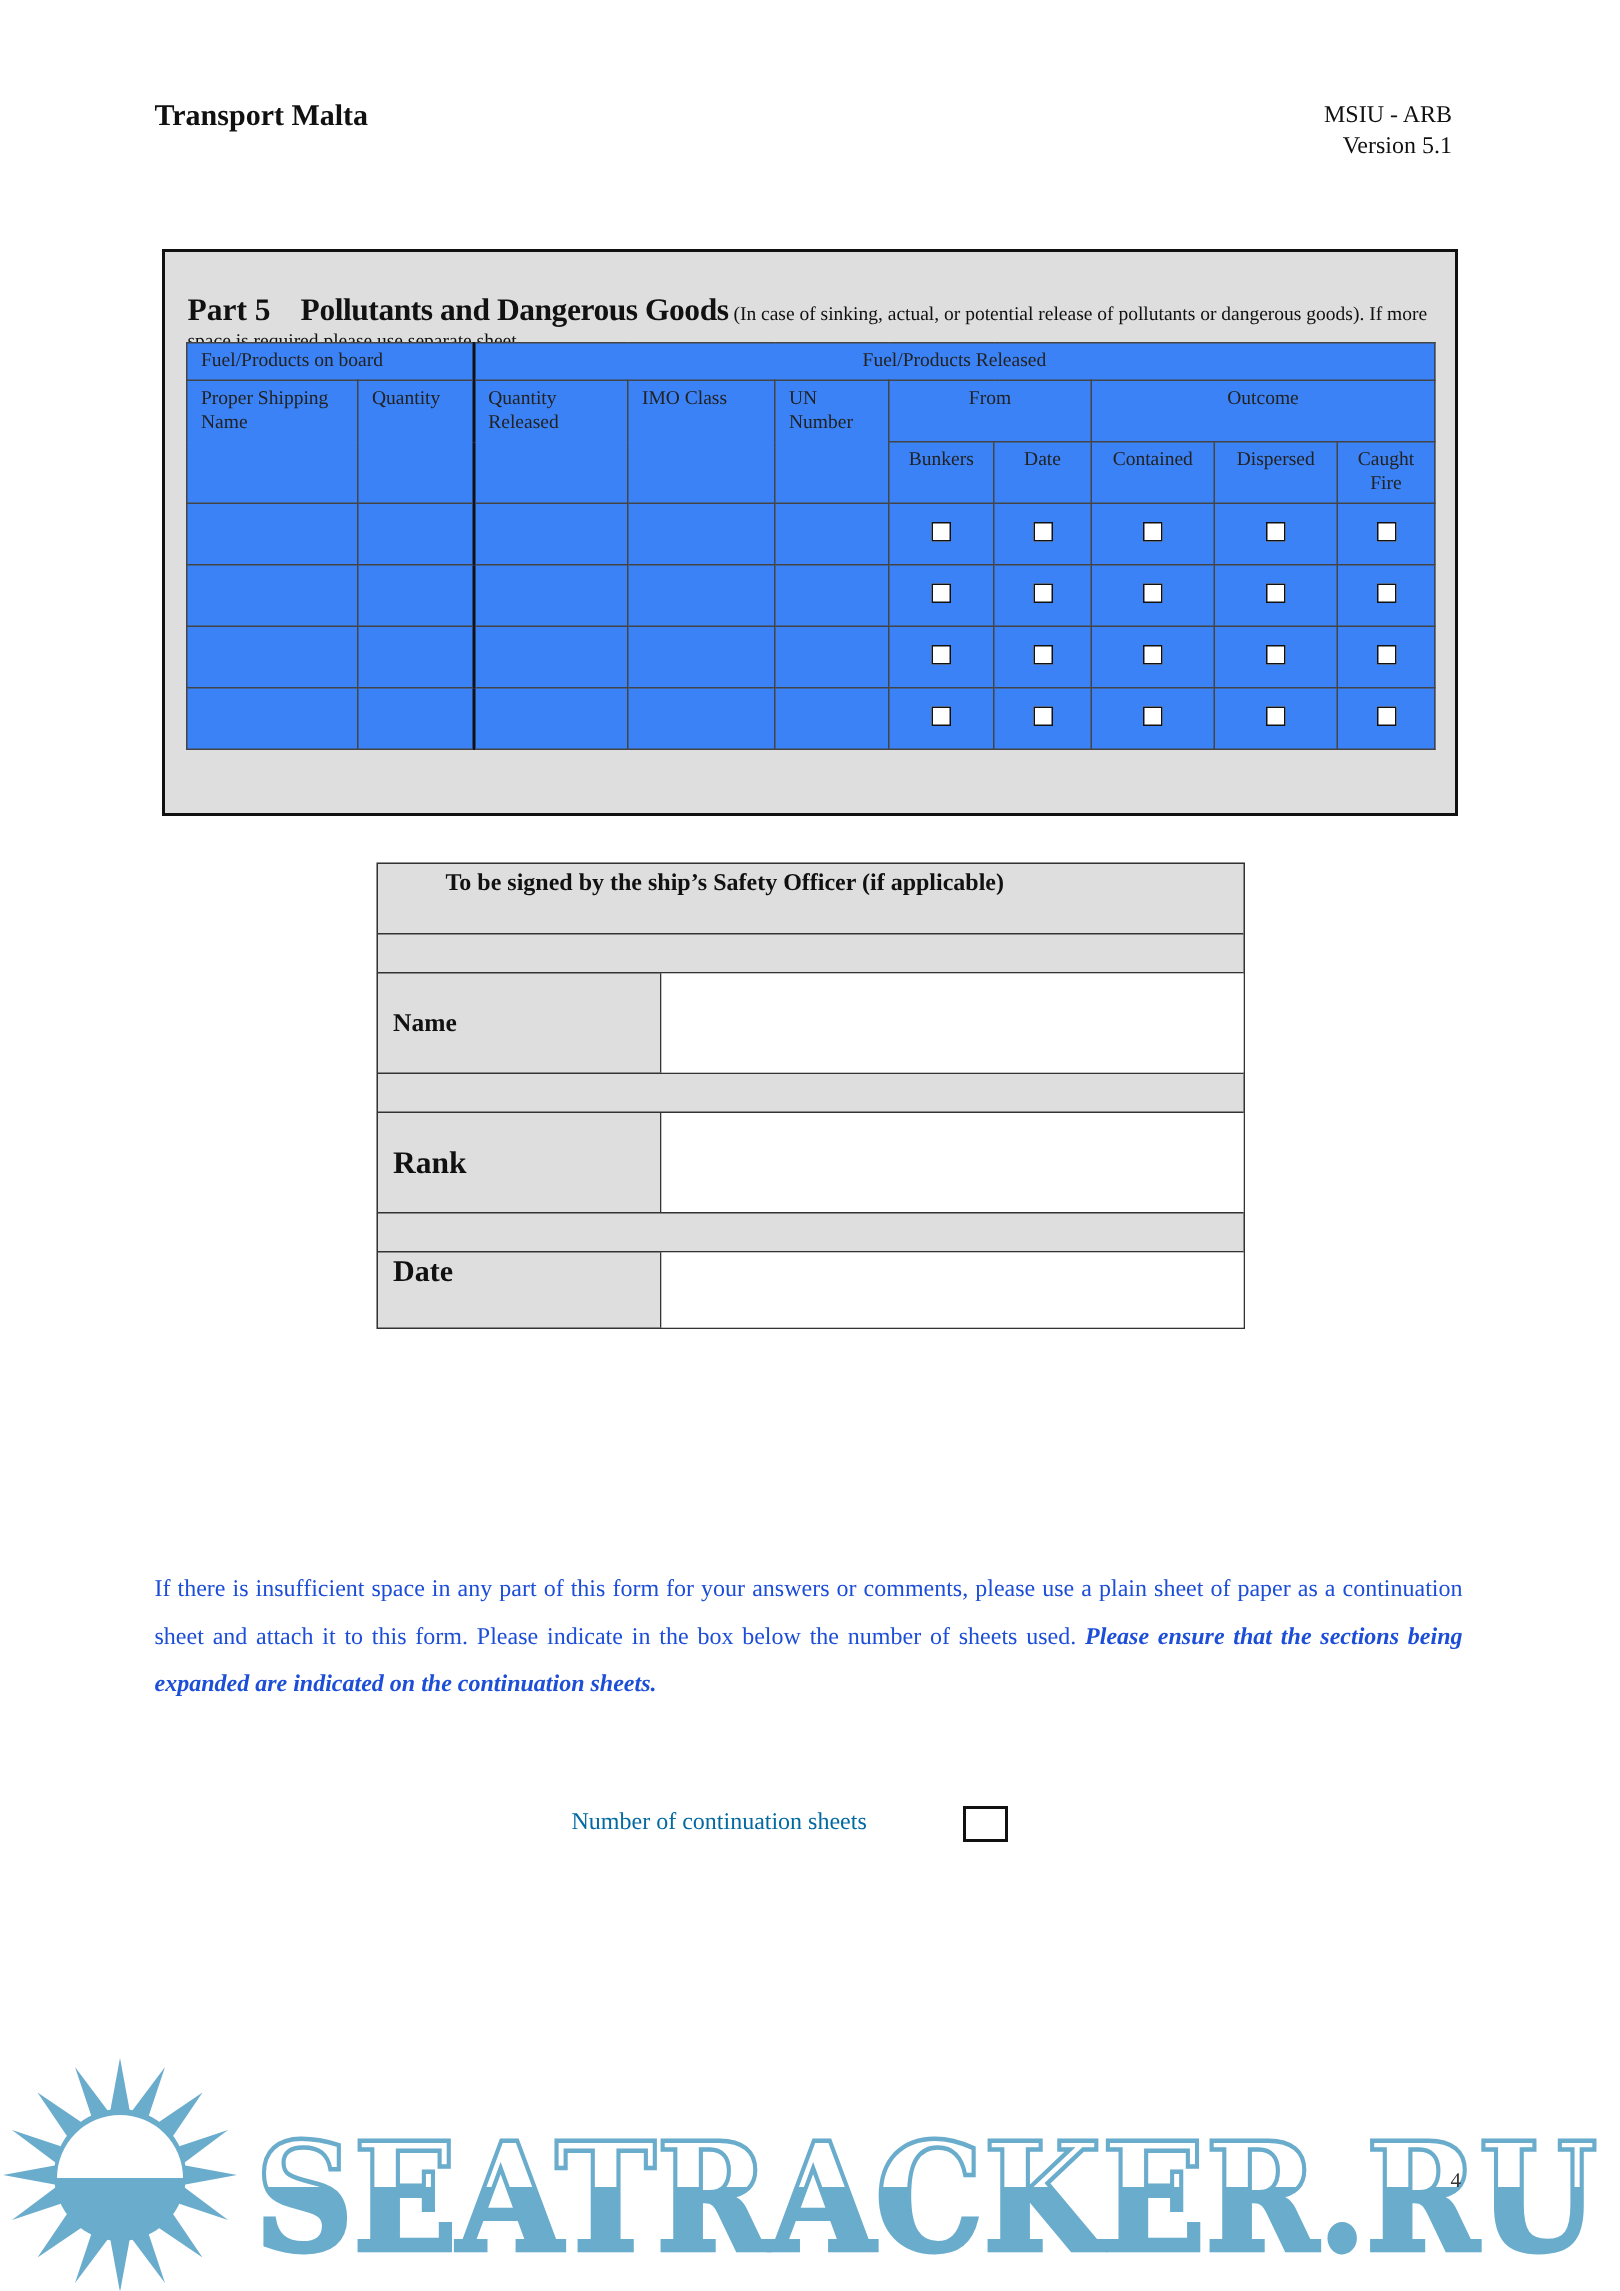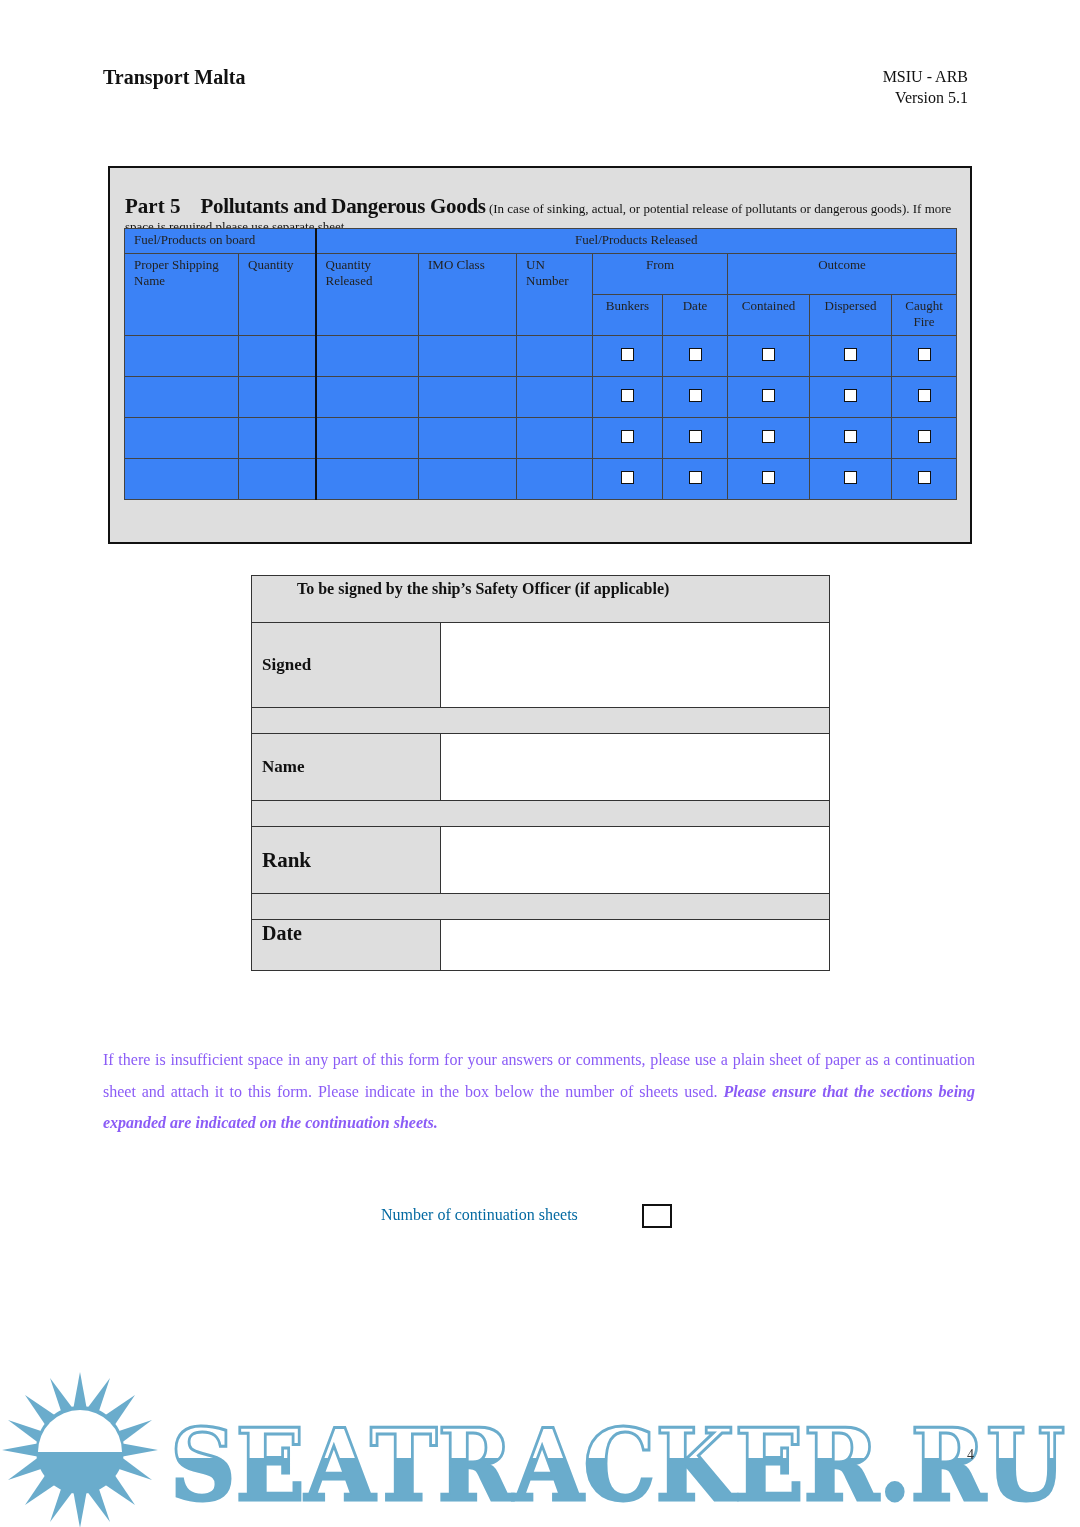--- a/index.html
+++ b/index.html
@@ -22,21 +22,21 @@
   .field-cell { cursor:text; }
 
   .sign { position:absolute; left:251px; top:575px; width:577px; border:1px solid #333; background:#dedede; }
   .sign .row { display:flex; border-top:1.5px solid #333; }
   .sign .row:first-child { border-top:none;margin-left:35px; }
   .sign .head { height:46px; padding:4px 10px; font-weight:bold; font-size:16px; box-sizing:border-box; }
   .sign .lab { width:189px; border-right:1.5px solid #333; font-weight:bold; font-size:17px; padding-left:10px; box-sizing:border-box; display:flex; align-items:center; }
   .sign .val { flex:1; background:#fff; cursor:text; }
   .sign .spacer { height:25px; }
 
-  .para { position:absolute; left:103px; top:1044px; width:872px; font-size:16px; line-height:31.5px; text-align:justify; color:#8b5cf6; }
+  .para { position:absolute; left:103px; top:1044px; width:872px; font-size:16px; line-height:31.5px; text-align:justify; color:#1d4ed8; }
   .para b { font-style:italic; }
   .cont { position:absolute; left:381px; top:1206px; font-size:16px; color:#0369a1; }
   .cont-box { position:absolute; left:642px; top:1204px; width:30px; height:24px; border:2.5px solid #111; box-sizing:border-box; cursor:text; }
 
   .wm { position:absolute; left:0; top:1370px; width:1080px; height:157px; }
   .pagenum { position:absolute; left:967px; top:1447px; font-size:14px; color:#333; }
 </style>
 </head>
 <body>
 
@@ -138,24 +138,20 @@
       <td class="cb"><span class="chk"></span></td>
     </tr>
   </tbody>
     </table>
 </div>
 
 <div class="sign">
   <div class="row">
       <div class="head">To be signed by the ship’s Safety Officer (if applicable)</div>
     </div>
-  <div class="row" style="height:84px">
-    <div class="lab">Signed</div>
-    <div class="val"></div>
-  </div>
   <div class="row spacer"></div>
   <div class="row" style="height:66px">
     <div class="lab">Name</div>
     <div class="val"></div>
   </div>
   <div class="row spacer"></div>
   <div class="row" style="height:66px">
     <div class="lab" style="font-size:21px">Rank</div>
     <div class="val"></div>
   </div>

